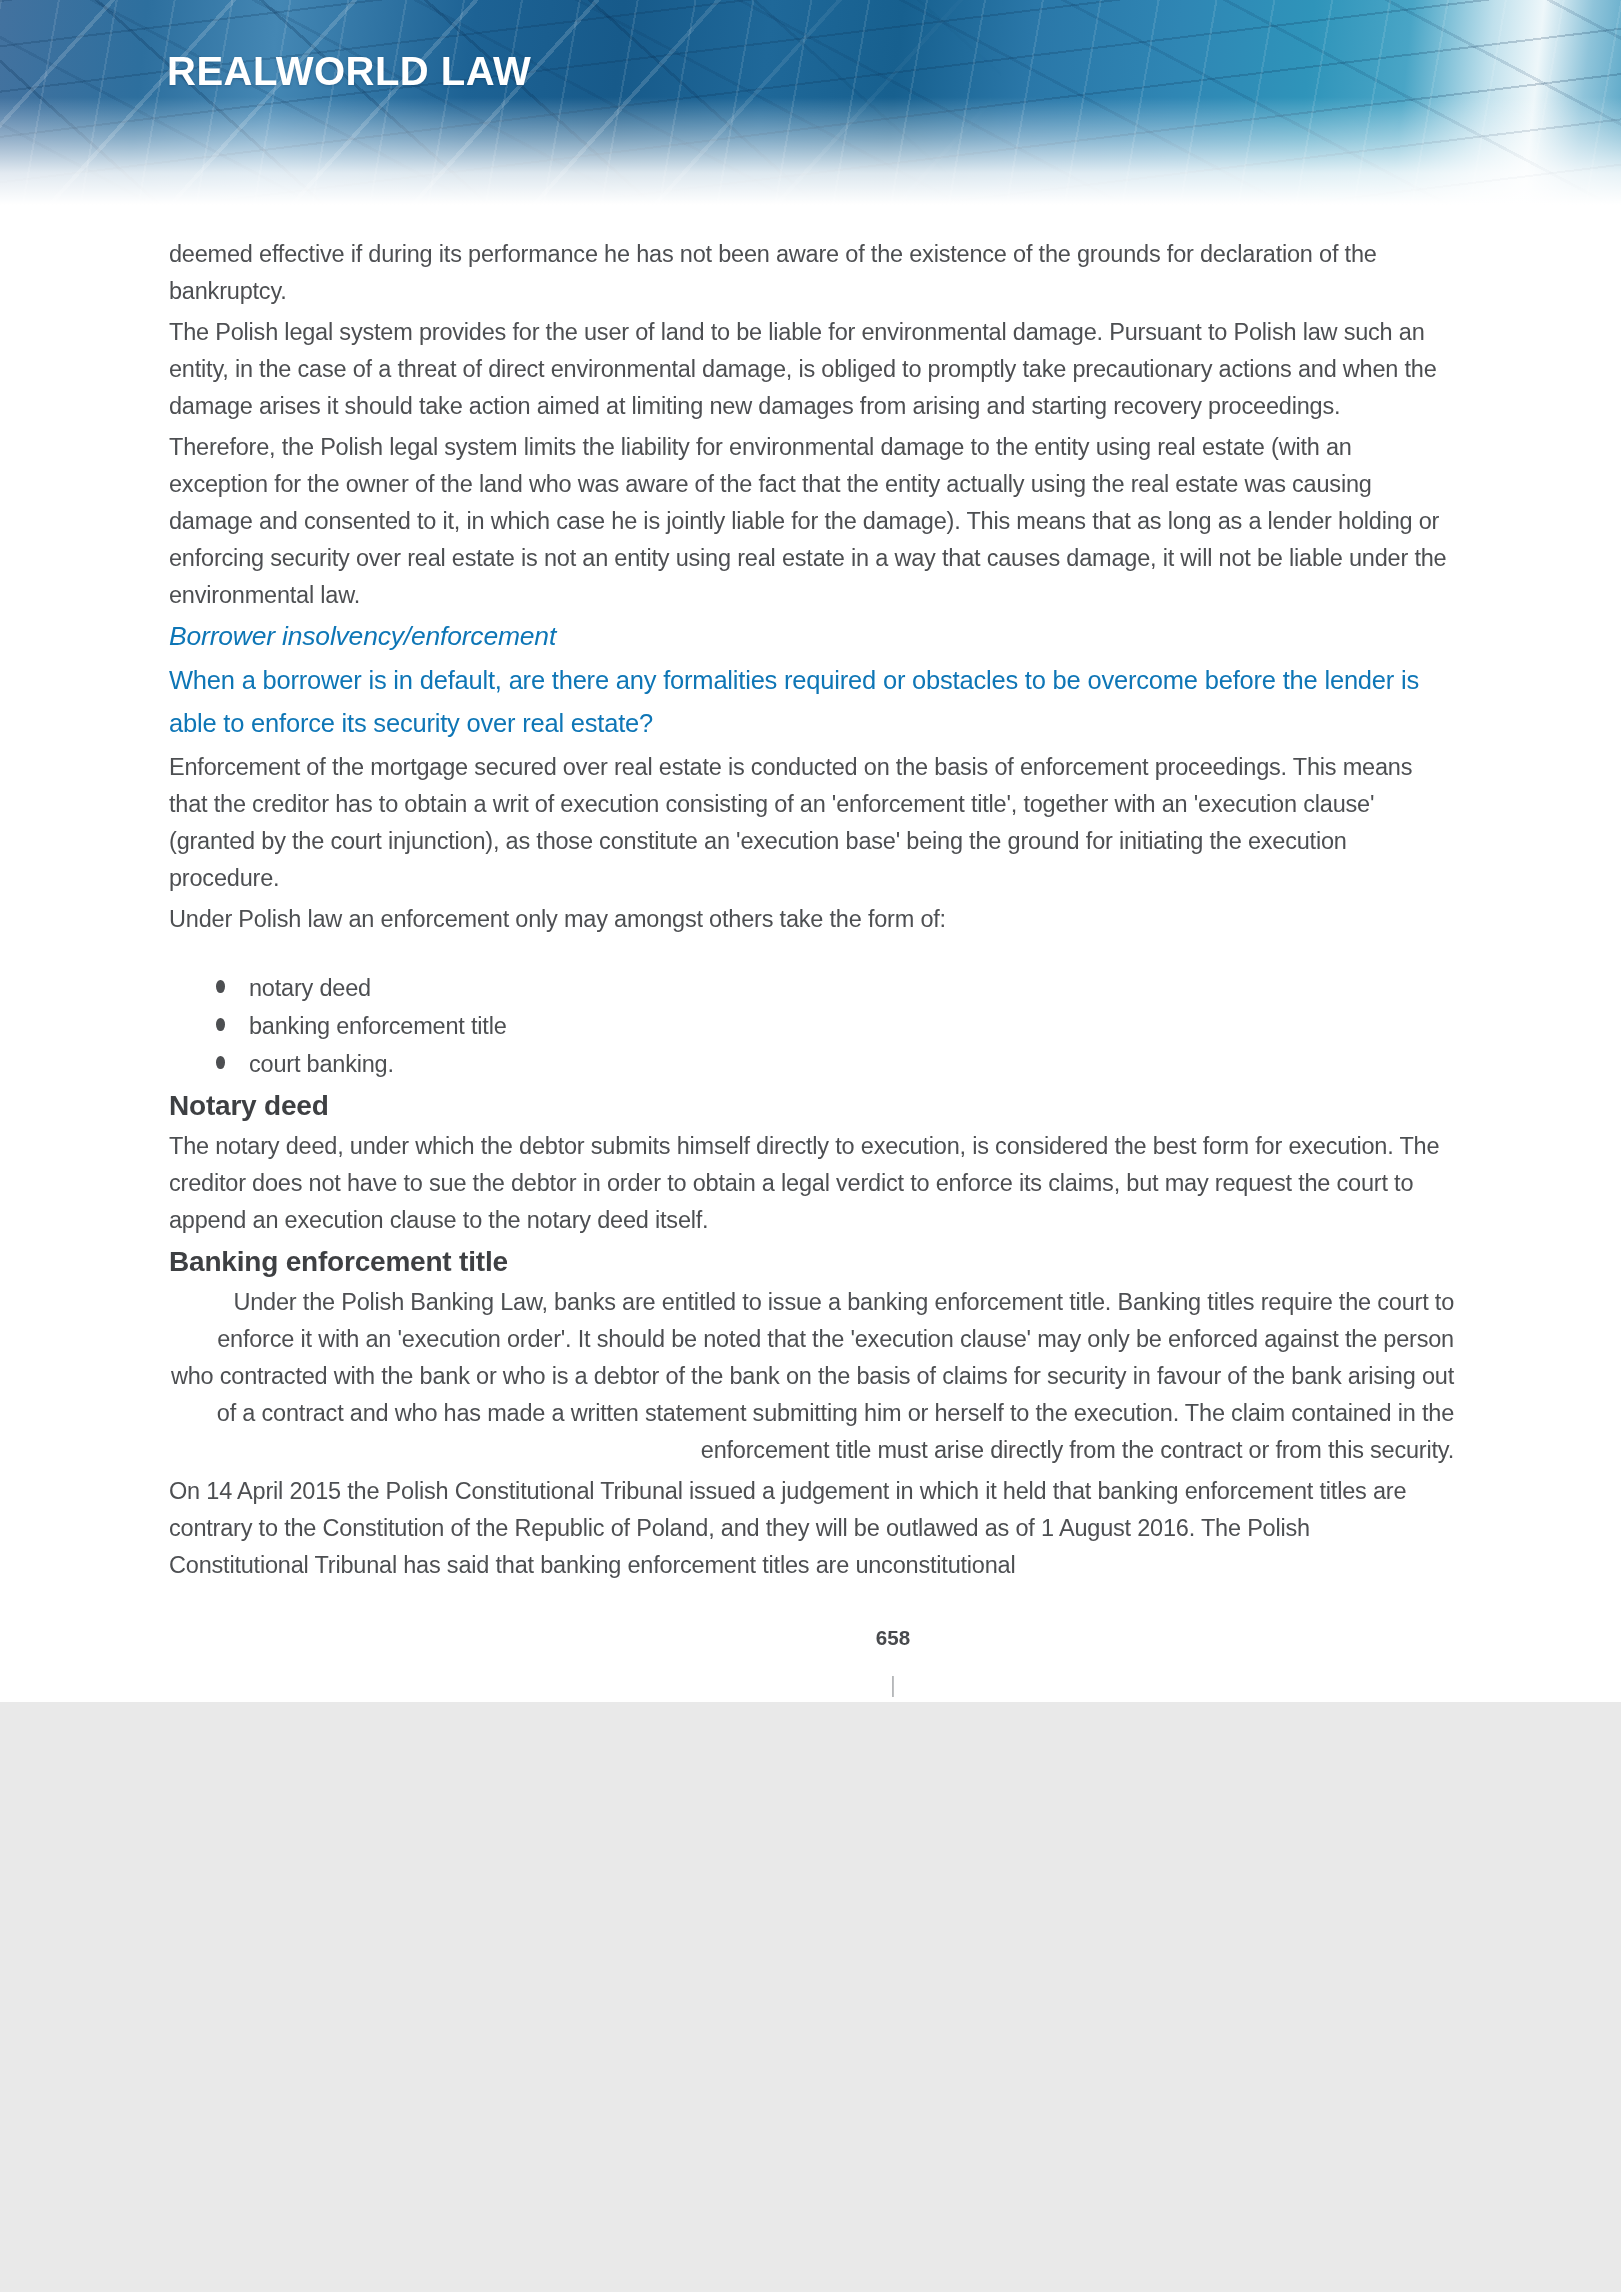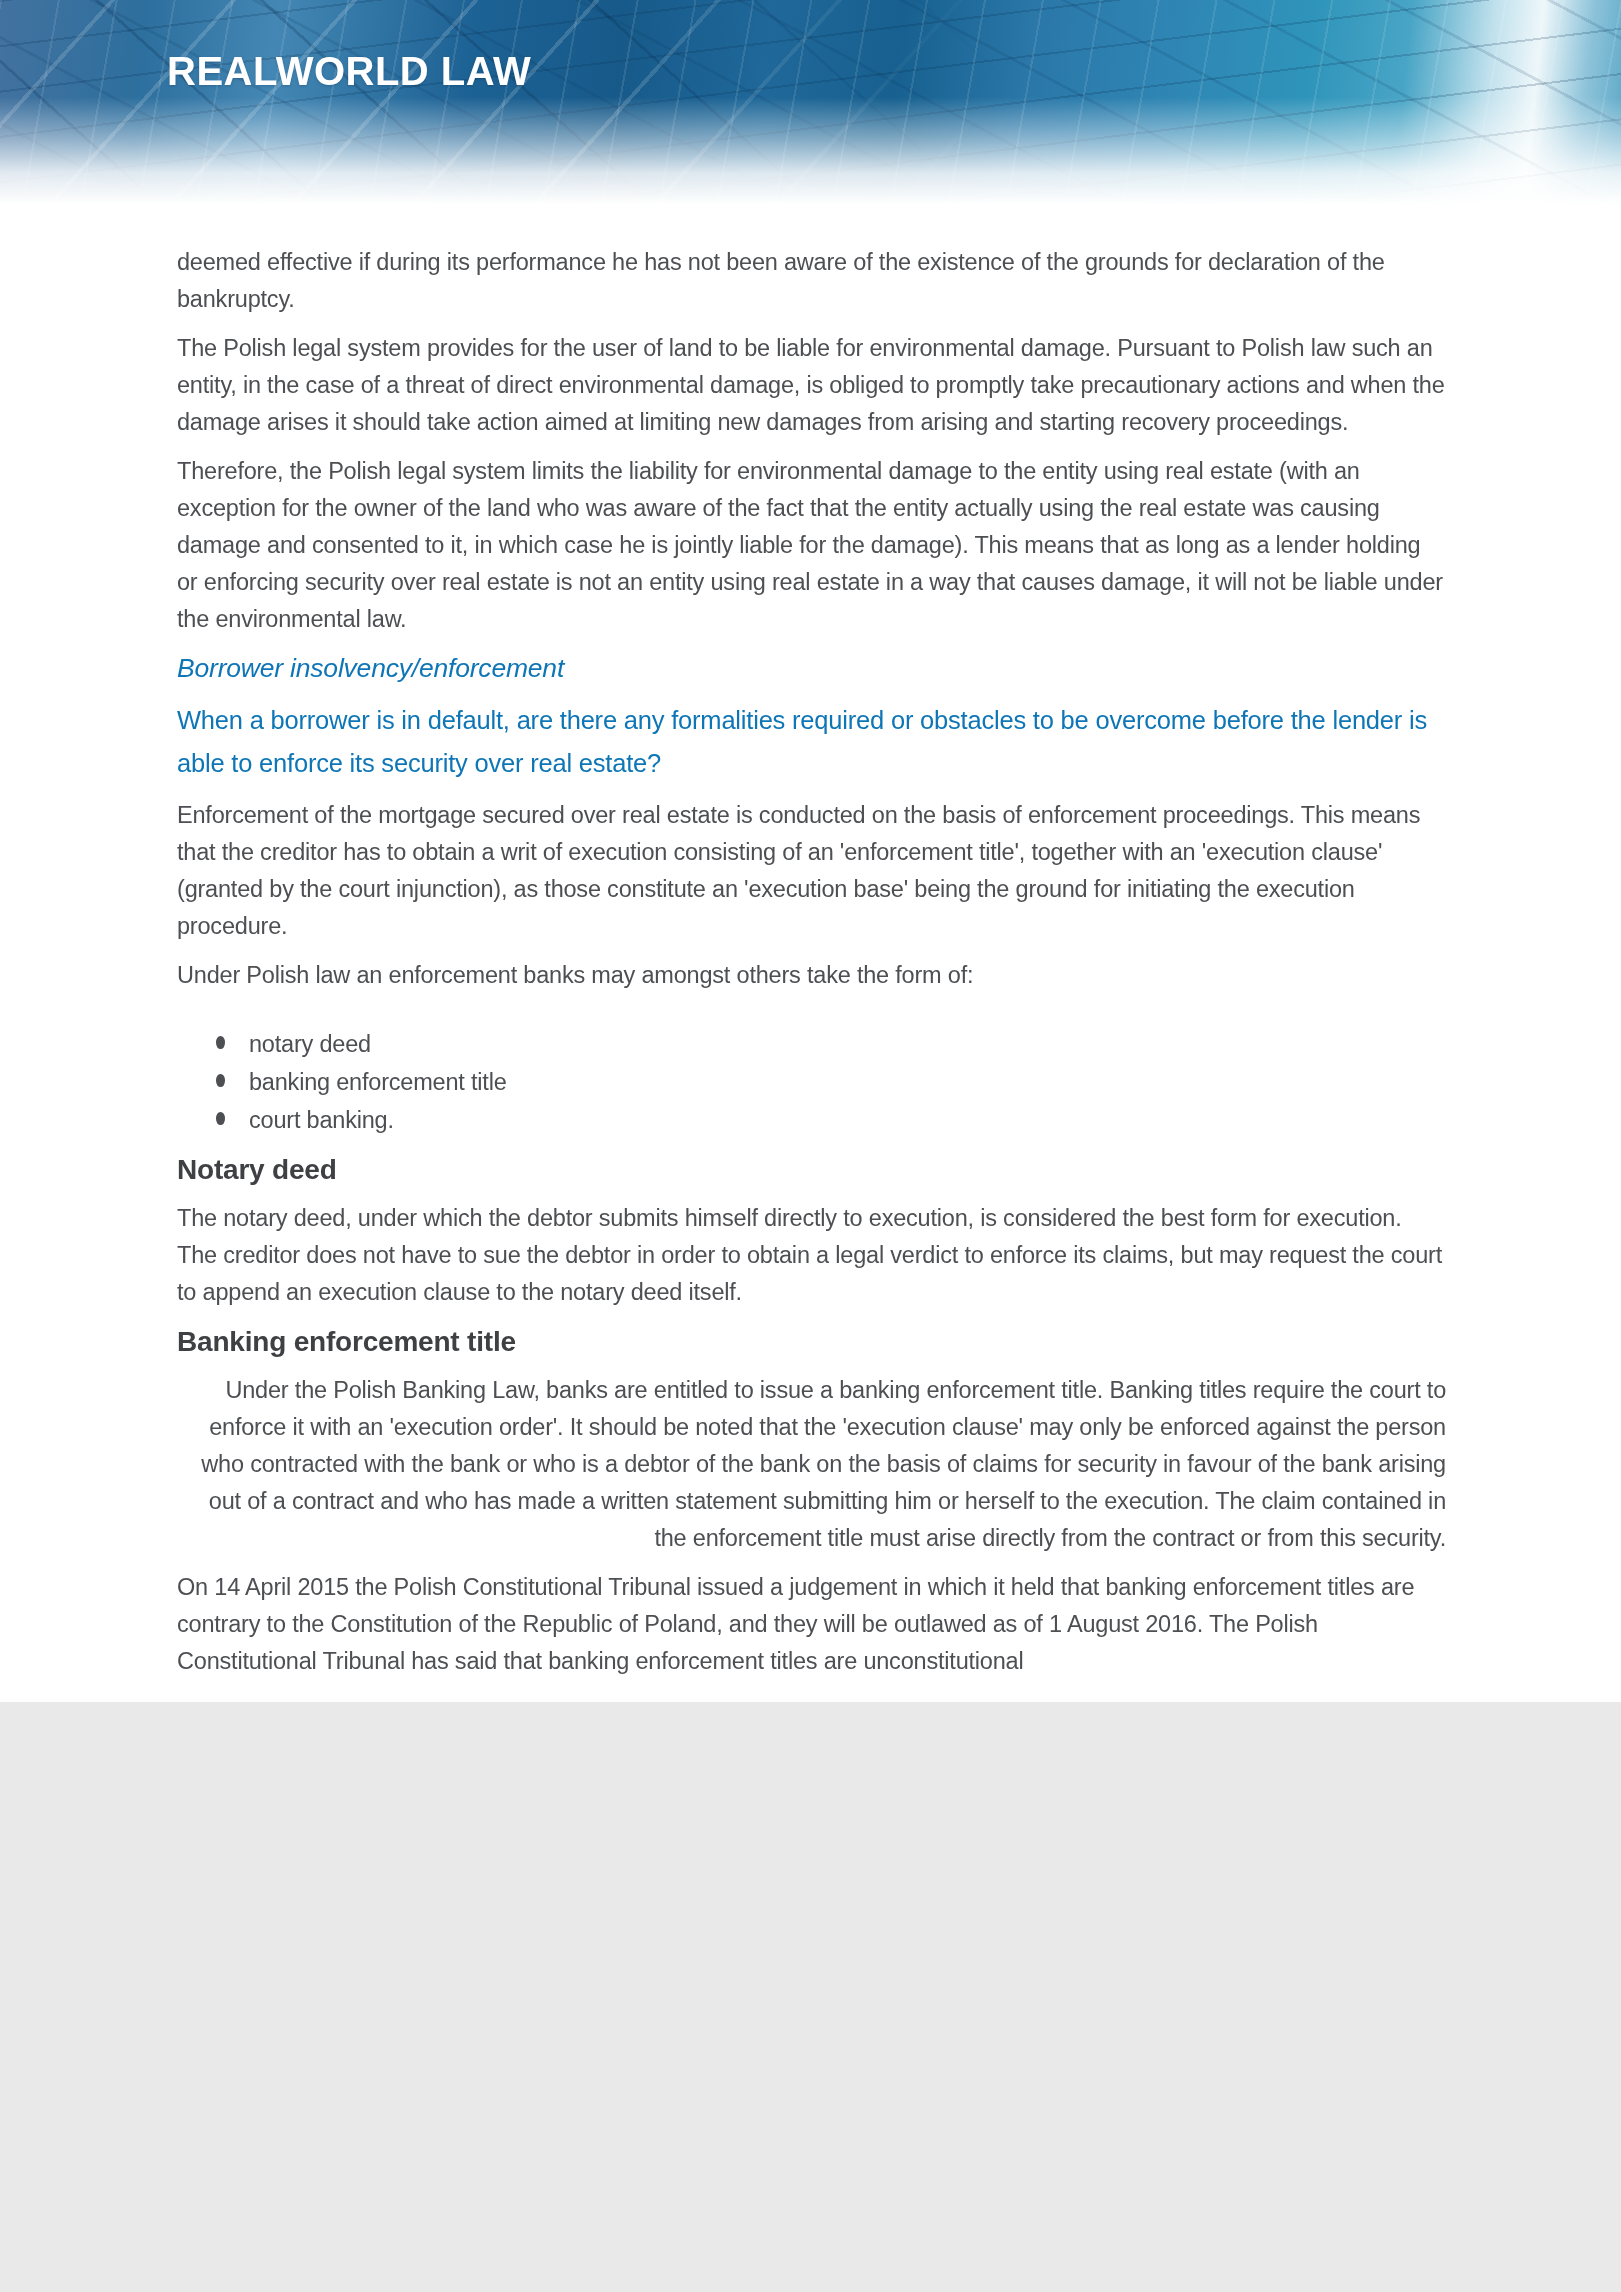--- a/index.html
+++ b/index.html
@@ -55,21 +55,21 @@
     color:#ffffff;
     font-size:40px;font-weight:700;letter-spacing:0.5px;
     text-shadow:0 1px 2.9px rgba(10,40,70,0.25);
   }
   
   .content{
     padding:20.6px 163px 0 165px;
     color:var(--body-text,#4d4f52);
     font-size:23.5px;line-height:37px;letter-spacing:-0.2px;
   }
-  .content p{margin:12px;}
+  .content p{margin:4px;}
   .q-heading{
     color:var(--heading-blue,#0e76b6);
     font-size:25.5px;line-height:43px;font-weight:400;letter-spacing:-0.2px;
   }
   .q1{margin-top:50px;}
   .p-env1{margin-top:34px;}
   .p-env2{margin-top:32px;}
   .section-title{
     margin-top:49px;
     color:var(--heading-blue,#0e76b6);
@@ -127,21 +127,21 @@
     <p class="p-env1">The Polish legal system provides for the user of land to be liable for environmental damage. Pursuant to Polish law such an entity, in the case of a threat of direct environmental damage, is obliged to promptly take precautionary actions and when the damage arises it should take action aimed at limiting new damages from arising and starting recovery proceedings.</p>
 
     <p class="p-env2">Therefore, the Polish legal system limits the liability for environmental damage to the entity using real estate (with an exception for the owner of the land who was aware of the fact that the entity actually using the real estate was causing damage and consented to it, in which case he is jointly liable for the damage). This means that as long as a lender holding or enforcing security over real estate is not an entity using real estate in a way that causes damage, it will not be liable under the environmental law.</p>
 
     <p class="section-title">Borrower insolvency/enforcement</p>
 
     <p class="q-heading q2">When a borrower is in default, are there any formalities required or obstacles to be overcome before the lender is able to enforce its security over real estate?</p>
 
     <p class="p-enf1">Enforcement of the mortgage secured over real estate is conducted on the basis of enforcement proceedings. This means that the creditor has to obtain a writ of execution consisting of an 'enforcement title', together with an 'execution clause' (granted by the court injunction), as those constitute an 'execution base' being the ground for initiating the execution procedure.</p>
 
-    <p class="p-enf2">Under Polish law an enforcement banks may amongst others take the form of:</p>
+    <p class="p-enf2">Under Polish law an enforcement only may amongst others take the form of:</p>
 
     <ul class="bullet-list">
       <li>notary deed</li>
       <li>banking enforcement title</li>
       <li>court banking.</li>
     </ul>
 
     <p class="sub-heading h-notary">Notary deed</p>
 
     <p class="p-notary">The notary deed, under which the debtor submits himself directly to execution, is considered the best form for execution. The creditor does not have to sue the debtor in order to obtain a legal verdict to enforce its claims, but may request the court to append an execution clause to the notary deed itself.</p>

